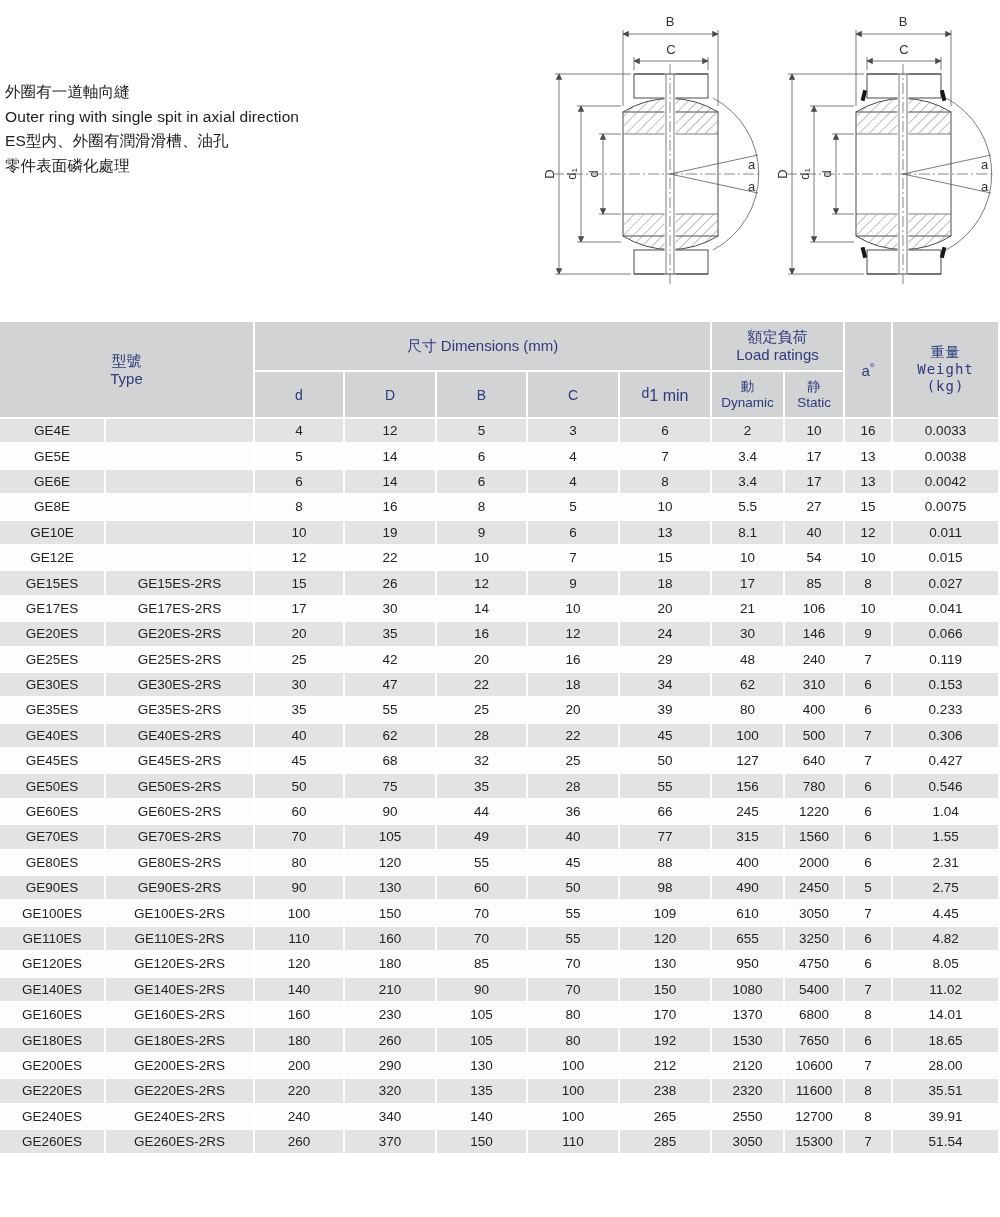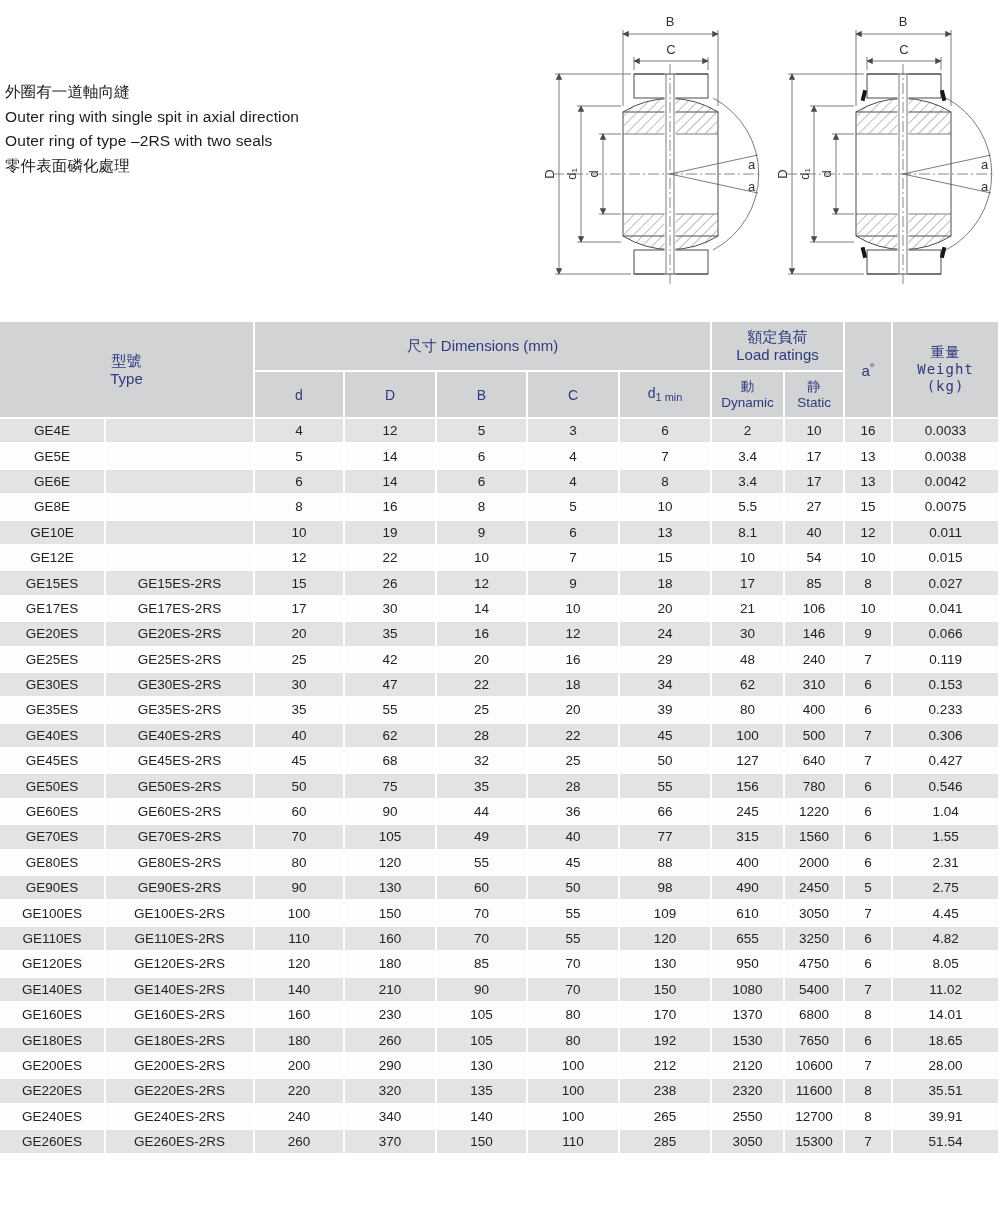--- a/index.html
+++ b/index.html
@@ -25,21 +25,21 @@
   th,td{box-sizing:border-box;border-right:2px solid #fff;border-bottom:2px solid #fff;
         text-align:center;vertical-align:middle;padding:0;}
   thead th{background:#d2d3d5;color:#2e3a7c;font-weight:normal;font-size:15px;line-height:18px;}
   thead .sub{font-size:14px;}
   thead .dyn{font-size:13.5px;line-height:16px;}
   thead .weight-cell{font-family:"DejaVu Sans Mono",monospace;font-size:14px;letter-spacing:1px;line-height:17px;}
   thead tr:first-child th{height:50px;}
   thead tr:last-child th{height:47px;}
   tbody td{height:25.4px;font-size:13.5px;color:#232323;background:#fdfdfd;}
   tbody tr:nth-child(odd) td{background:#e3e3e3;}
-  sub.hsub{font-size:11px;vertical-align:-3px;}
+  sub.hsub{font-size:16px;vertical-align:-3px;}
   .degree{font-size:12px;vertical-align:4px;}
 </style>
 </head>
 <body>
 
 <svg width="0" height="0" style="position:absolute" aria-hidden="true">
   <defs>
     <pattern id="hatch" width="7" height="7" patternTransform="rotate(45)" patternUnits="userSpaceOnUse">
       <line x1="0" y1="0" x2="0" y2="7" stroke="#6a6a6a" stroke-width="0.9"></line>
     </pattern>
@@ -100,21 +100,21 @@
       <rect x="163" y="84" width="4" height="11" fill="#161616" transform="rotate(-14 165 89)"></rect>
       <rect x="84" y="241" width="4" height="11" fill="#161616" transform="rotate(-14 86 247)"></rect>
       <rect x="163" y="241" width="4" height="11" fill="#161616" transform="rotate(14 165 247)"></rect>
     </g>
   </defs>
 </svg>
 
 <div class="notes">
   <div>外圈有一道軸向縫</div>
   <div>Outer ring with single spit in axial direction</div>
-  <div>Outer ring of type –2RS with two seals</div>
+  <div>ES型内、外圈有潤滑滑槽、油孔</div>
   <div>零件表面磷化處理</div>
 </div>
 
 <svg id="diagram-left" class="diagram" viewBox="0 0 220 282">
   <use href="#bearing-core"></use>
   <text x="125" y="20" text-anchor="middle">B</text>
   <text x="126" y="48" text-anchor="middle">C</text>
   <text transform="translate(9,168) rotate(-90)" text-anchor="middle">D</text>
   <text transform="translate(31,168) rotate(-90)" text-anchor="middle">d₁</text>
   <text transform="translate(53,168) rotate(-90)" text-anchor="middle">d</text>

